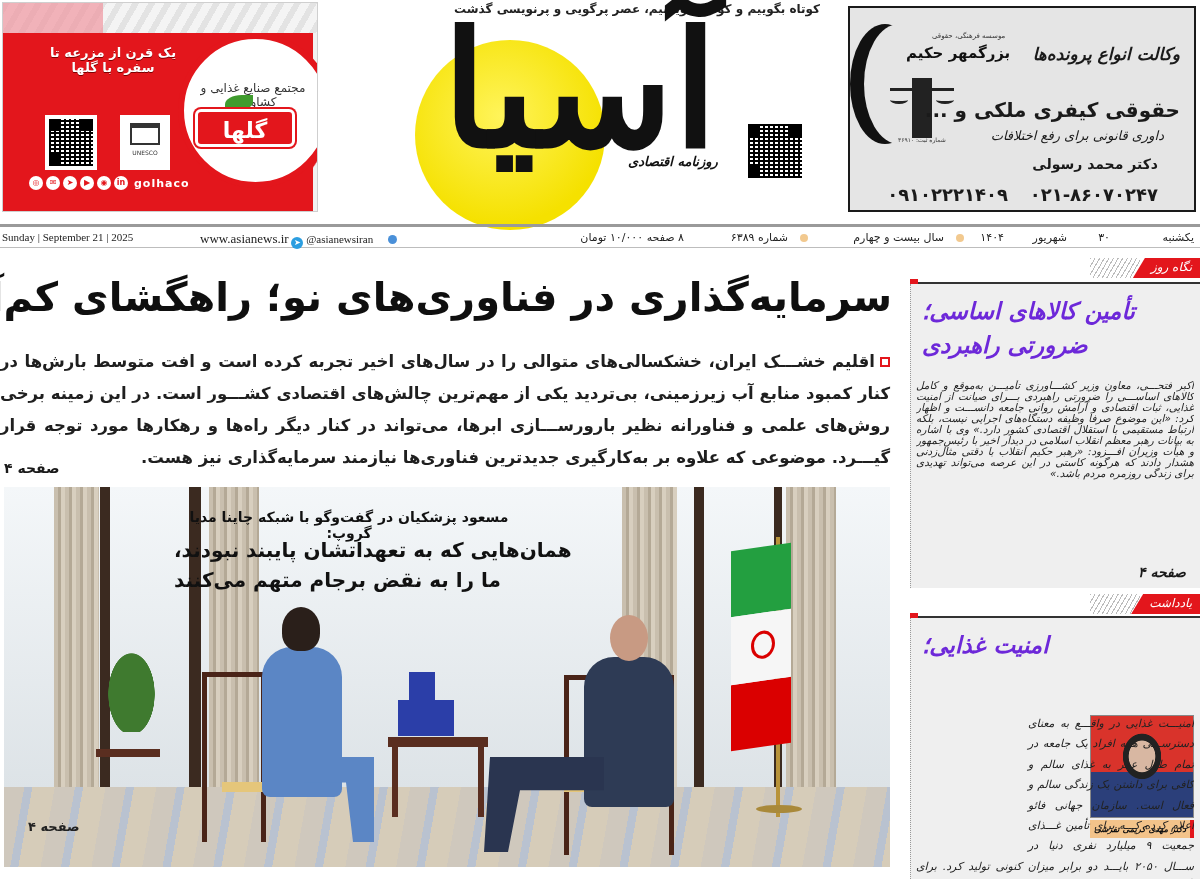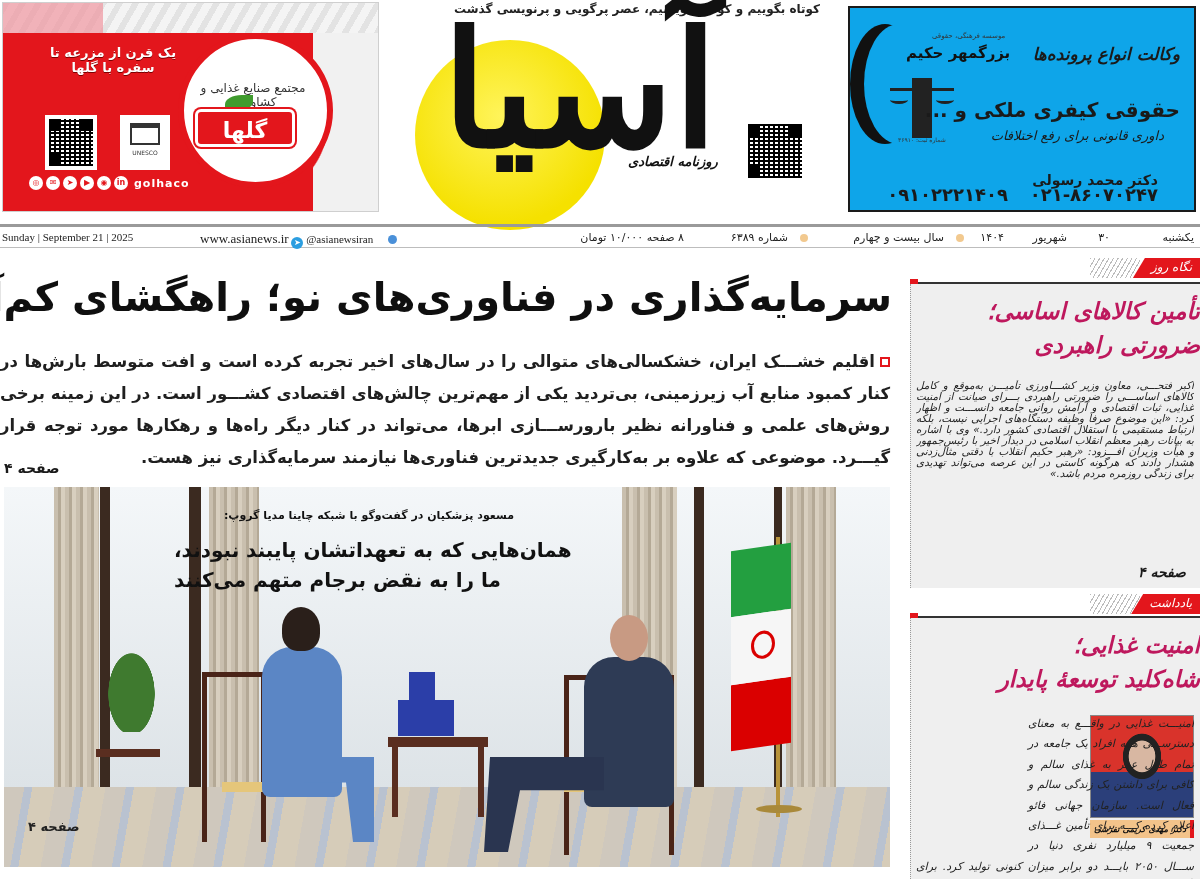--- a/index.html
+++ b/index.html
@@ -3,21 +3,21 @@
 <meta charset="utf-8">
 <style>
   * { box-sizing: border-box; margin: 0; padding: 0; }
   html, body { width: 1200px; height: 879px; overflow: hidden; background: #ffffff; }
   body { font-family: "DejaVu Sans", sans-serif; color: #1a1a1a; position: relative; }
   .rtl { direction: rtl; }
 
   
   .masthead { position: absolute; top: 0; left: 0; width: 1200px; height: 222px; }
 
-  .ad-left { position: absolute; left: 2px; top: 2px; width: 377px; height: 210px;
+  .ad-left { position: absolute; left: 2px; top: 2px; width: 316px; height: 210px;
     background: #f1f1f1; border: 1px solid #cfcfcf; overflow: hidden; }
   .ad-left .herbs { position: absolute; left: 0; top: 0; width: 100%; height: 30px;
     background: repeating-linear-gradient(120deg, #e3e3e3 0 6px, #f4f4f4 6px 14px); }
   .ad-left .pinkband { position: absolute; left: 0; top: 0; width: 100px; height: 30px; background: rgba(240,150,160,.7); }
   .ad-left .red { position: absolute; left: 0; top: 30px; width: 310px; height: 180px; background: #e3161c;
     border-top-right-radius: 0; }
   .ad-left .redwedge { position: absolute; left: 250px; top: 30px; width: 100px; height: 180px;
     background: radial-gradient(circle at 0 50%, #e3161c 0 55%, transparent 56%); }
   .ad-left .slogan { position: absolute; left: 30px; top: 42px; width: 160px; text-align: center;
     color: #fff; font-weight: bold; font-size: 13px; text-shadow: 0 1px 0 #7a0000; }
@@ -40,34 +40,34 @@
     background-blend-mode: normal, normal, normal, multiply, normal; }
   .ad-left .unesco { position: absolute; left: 117px; top: 112px; width: 50px; height: 55px; background: #fff;
     font-size: 6px; text-align: center; color: #333; padding-top: 8px; }
   .ad-left .unesco .temple { width: 30px; height: 22px; margin: 0 auto 4px; border: 2px solid #333; border-top-width: 5px; }
   .ad-left .socials { position: absolute; left: 26px; top: 173px; display: flex; gap: 3px; align-items: center; }
   .ad-left .socials span.ico { width: 14px; height: 14px; border-radius: 50%; background: #fff; display: inline-block;
     color: #e3161c; font-size: 8px; text-align: center; line-height: 14px; font-weight: bold; }
   .ad-left .socials .handle { color: #fff; font-weight: bold; font-size: 11px; letter-spacing: 1px; margin-left: 3px; }
 
   .ad-right { position: absolute; left: 848px; top: 6px; width: 348px; height: 206px; border: 2px solid #1a1a1a;
-    background: #0ea5e9; }
+    background: #e5e5e5; }
   .ad-right .crescent { position: absolute; left: 14px; top: 16px; width: 70px; height: 120px;
     border-radius: 50%; box-shadow: -14px 0 0 0 #111; }
   .ad-right .inst-sub { position: absolute; left: 82px; top: 24px; font-size: 7px; color: #333; }
   .ad-right .inst { position: absolute; left: 56px; top: 36px; font-size: 15px; font-weight: bold; color: #111; }
   .ad-right .scales { position: absolute; left: 40px; top: 64px; width: 64px; height: 70px; }
   .ad-right .scales .bar { position: absolute; left: 0; top: 16px; width: 64px; height: 3px; background: #222; }
   .ad-right .scales .col { position: absolute; left: 22px; top: 6px; width: 20px; height: 60px; background: #222; }
   .ad-right .scales .pan { position: absolute; top: 24px; width: 18px; height: 8px; border-bottom: 3px solid #222; border-radius: 0 0 50% 50%; }
   .ad-right .reg { position: absolute; left: 48px; top: 128px; font-size: 6px; color: #333; }
   .ad-right .line1 { position: absolute; right: 14px; top: 36px; font-size: 17px; font-weight: bold; font-style: italic; }
   .ad-right .line2 { position: absolute; right: 14px; top: 90px; font-size: 20px; font-weight: bold; }
   .ad-right .line3 { position: absolute; right: 30px; top: 120px; font-size: 13px; font-style: italic; }
-  .ad-right .name { position: absolute; right: 36px; top: 148px; font-size: 14px; font-weight: bold; margin-top: 16px; }
+  .ad-right .name { position: absolute; right: 36px; top: 148px; font-size: 14px; font-weight: bold; }
   .ad-right .title { position: absolute; right: 186px; top: 148px; font-size: 14px; font-weight: bold; }
   .ad-right .phone1 { position: absolute; right: 36px; top: 176px; font-size: 18px; font-weight: bold; letter-spacing: 1px; }
   .ad-right .phone2 { position: absolute; right: 186px; top: 176px; font-size: 18px; font-weight: bold; letter-spacing: 1px; }
 
   .logo-area { position: absolute; left: 380px; top: 0; width: 460px; height: 222px; }
   .sun { position: absolute; left: 35px; top: 40px; width: 190px; height: 190px; border-radius: 50%;
     background: radial-gradient(circle at 45% 40%, #fff45a, #f5e100 70%); }
   .tagline { position: absolute; right: 20px; top: 2px; font-size: 12px; color: #222; font-weight: bold; white-space: nowrap; }
   .logo-word { position: absolute; left: 20px; top: 10px; width: 360px; font-size: 160px; font-weight: bold;
     font-family: "DejaVu Serif", serif; color: #111; line-height: 1; text-align: center; letter-spacing: -10px; }
@@ -116,35 +116,35 @@
   .photo .man-head { position: absolute; left: 606px; top: 128px; width: 38px; height: 46px; background: #c89a83; border-radius: 50%; }
   .photo .man-legs { position: absolute; left: 480px; top: 270px; width: 120px; height: 95px; background: #2a3550;
     clip-path: polygon(100% 0, 100% 35%, 30% 35%, 20% 100%, 0 100%, 5% 0); }
   .photo .flag { position: absolute; left: 727px; top: 60px; width: 60px; height: 200px; transform: skewY(-8deg); }
   .photo .flag .g { height: 33%; background: #239f40; }
   .photo .flag .w { height: 34%; background: #f6f6f6; position: relative; }
   .photo .flag .w::after { content: ""; position: absolute; left: 20px; top: 18px; width: 18px; height: 22px; border: 3px solid #da0000; border-radius: 50%; }
   .photo .flag .r { height: 33%; background: #da0000; }
   .photo .pole { position: absolute; left: 772px; top: 50px; width: 4px; height: 280px; background: #b8933a; }
   .photo .pole-base { position: absolute; left: 752px; top: 318px; width: 46px; height: 8px; border-radius: 50%; background: #a9893a; }
-  .photo .kicker { position: absolute; left: 180px; top: 22px; width: 330px; text-align: right; font-size: 11px; font-weight: bold; color: #111; }
+  .photo .kicker { position: absolute; left: 180px; top: 22px; width: 330px; text-align: center; font-size: 14px; font-weight: bold; color: #111; }
   .photo .caption { position: absolute; left: 170px; top: 48px; width: 450px; text-align: left; font-size: 20px; font-weight: bold;
     color: #111; line-height: 30px; }
   .photo .photo-page { position: absolute; left: 24px; top: 332px; font-size: 13px; font-weight: bold; color: #222; }
 
   
   .col-right { position: absolute; left: 902px; top: 256px; width: 298px; height: 623px; font-style: italic; }
   .section-tag { position: absolute; right: 0; height: 20px; background: #e3161c; color: #fff; font-size: 12px; padding: 2px 8px;
     clip-path: polygon(12px 0, 100% 0, 100% 100%, 0 100%); padding-left: 18px; }
   .section-hatch { position: absolute; height: 20px; width: 50px;
     background: repeating-linear-gradient(120deg, #bbb 0 1px, transparent 1px 4px); }
   .section-rule { position: absolute; left: 8px; right: 0; height: 2px; background: #333; }
   .section-rule .sq { position: absolute; left: 0; top: -3px; width: 8px; height: 8px; background: #e3161c; }
   .boxbg { position: absolute; left: 8px; right: 0; background: #efefef; border-left: 1px dotted #999; }
-  .rhead { position: absolute; left: 20px; right: 0; text-align: right; font-size: 23px; font-weight: bold; line-height: 34px; color: #be185d; }
+  .rhead { position: absolute; left: 20px; right: 0; text-align: left; font-size: 23px; font-weight: bold; line-height: 34px; color: #6d28d9; }
   .rbody { position: absolute; left: 14px; right: 6px; font-size: 10.4px; line-height: 11px; text-align: justify; color: #222; }
   .rpage { position: absolute; font-size: 14px; font-weight: bold; }
   .author-photo { position: absolute; left: 188px; top: 459px; width: 104px; height: 103px;
     background: radial-gradient(ellipse at 50% 40%, #d8b7a2 0 18%, #222 19% 26%, transparent 27%),
                 linear-gradient(180deg, #d9332b 0 55%, #2b3f7a 55% 100%); border: 1px solid #888; }
   .author-name { position: absolute; left: 188px; top: 564px; width: 104px; height: 18px; background: #f3c38a; font-size: 8.5px;
     font-weight: bold; text-align: center; line-height: 18px; color: #111; border-right: 4px solid #e3161c; }
 </style>
 </head>
 <body>
@@ -294,21 +294,20 @@
   <div class="rpage" style="right:14px;top:308px">صفحه ۴</div>
 
   <div class="section-hatch" style="top:338px;right:60px"></div>
   <div class="section-tag" style="top:338px">یادداشت</div>
   <div class="section-rule" style="top:360px">
       <span class="sq"></span>
     </div>
   <div class="boxbg" style="top:362px;height:261px"></div>
   <div class="rhead" style="top:372px">
     <div>امنیت غذایی؛</div>
-    <div>شاه‌کلید توسعهٔ پایدار</div>
   </div>
   <div class="author-photo"></div>
   <div class="author-name rtl">دکتر مهدی کریمی تفرشی</div>
   <div class="rbody" style="top:458px;height:165px;overflow:hidden;font-size:11px;line-height:20.4px">
     <span style="float:left;width:112px;height:128px"></span>
     <span>امنیـــت غذایی در واقـــع به معنای دسترســـی همه افراد یک جامعه در تمام طول عمر به غذای سالم و کافی برای داشتن یک زندگی سالم و فعال است. سازمان جهانی فائو اعلام کرده کـــه برای تأمین غـــذای جمعیت ۹ میلیارد نفری دنیا در ســـال ۲۰۵۰ بایـــد دو برابر میزان کنونی تولید کرد. برای تأمین این هدف باید موانعی چون کمبود آب و</span>
   </div>
 </div>
 
 </body></html>

